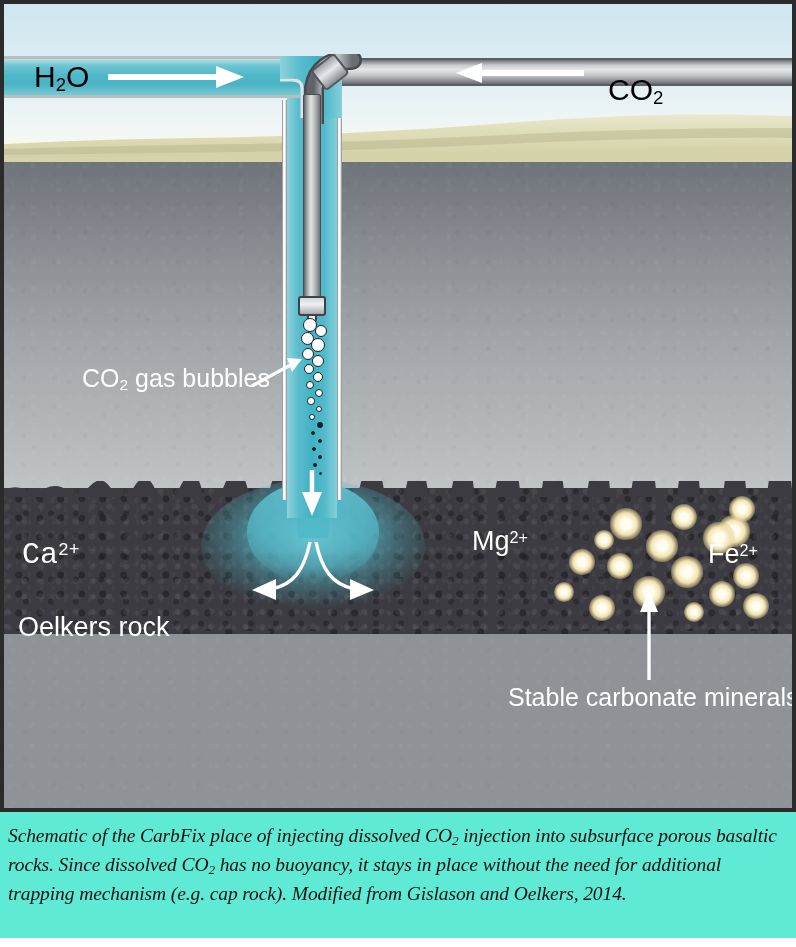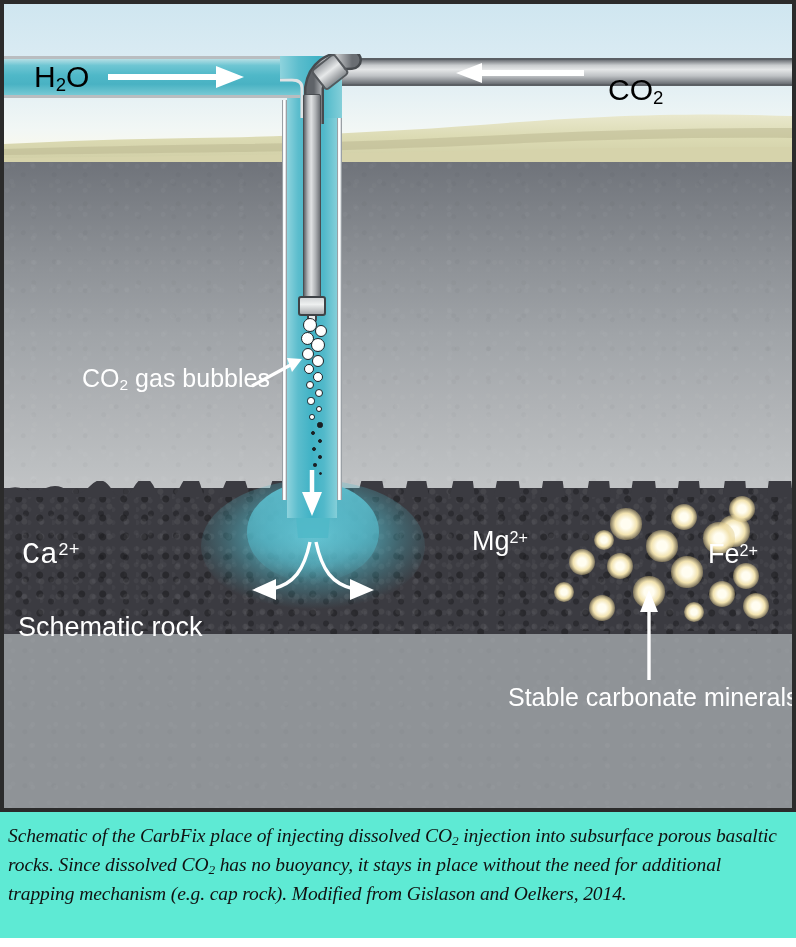--- a/index.html
+++ b/index.html
@@ -571,21 +571,21 @@
       <div class="label label-co2"><span>CO</span><sub>2</sub></div>
 
       <div class="label label-bubbles"><span>CO</span><sub>2</sub><span> gas bubbles</span></div>
 
       <div class="label label-ca"><span>Ca</span><sup>2+</sup></div>
 
       <div class="label label-mg"><span>Mg</span><sup>2+</sup></div>
 
       <div class="label label-fe"><span>Fe</span><sup>2+</sup></div>
 
-      <div class="label label-basalt">Schematic rock</div>
+      <div class="label label-basalt">Oelkers rock</div>
 
       <div class="label label-carbonate">Stable carbonate minerals</div>
 
     </div>
   </div>
 
   <div id="caption"><span>Schematic of the CarbFix place of injecting dissolved CO</span><sub>2</sub><span> injection into subsurface porous basaltic rocks. Since dissolved CO</span><sub>2</sub><span> has no buoyancy, it stays in place without the need for additional trapping mechanism (e.g. cap rock). Modified from Gislason and Oelkers, 2014.</span></div>
 
 </div>
 

